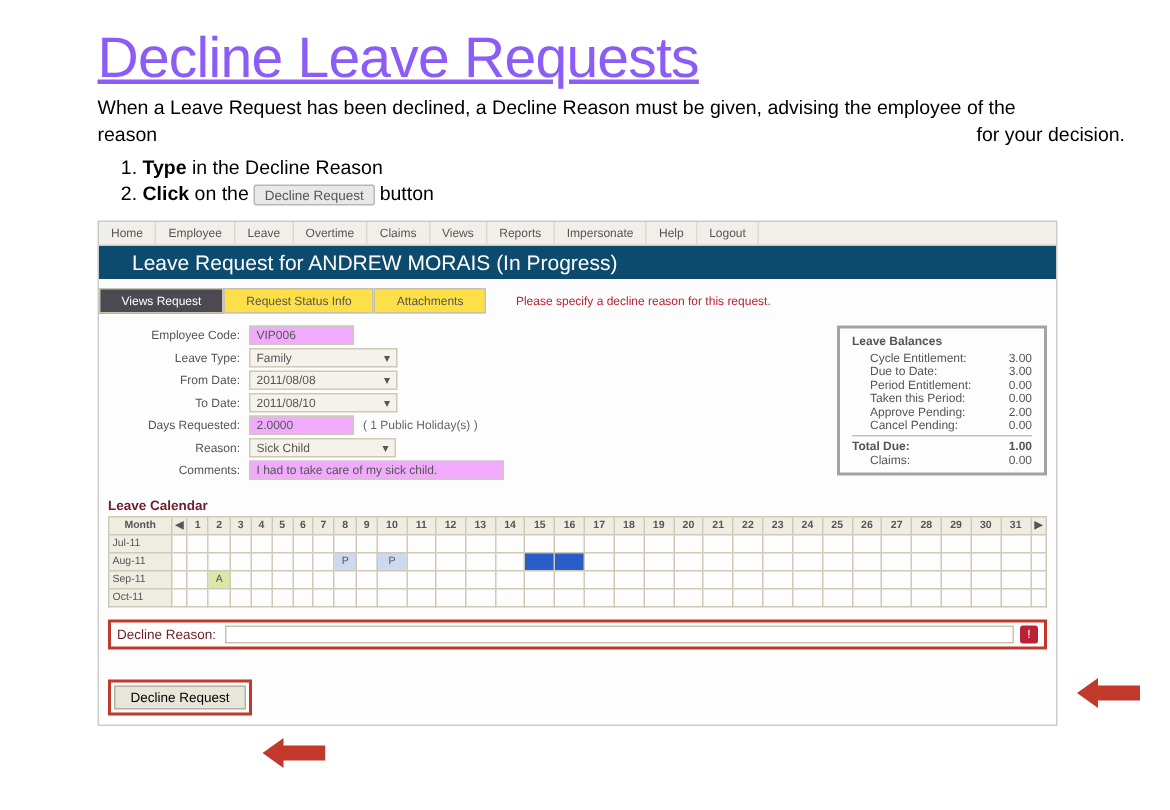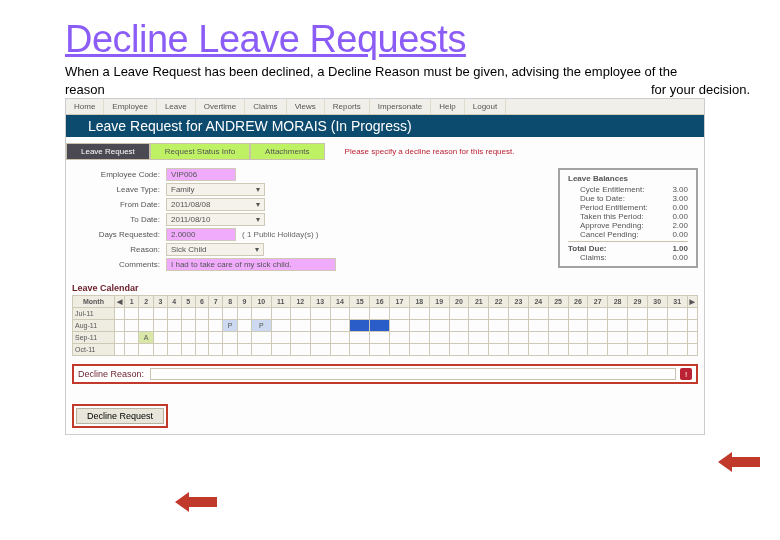--- a/index.html
+++ b/index.html
@@ -11,21 +11,21 @@
   ol.steps { list-style: decimal; margin: 6px 0 10px 30px; font-size: 13px; }
   ol.steps li { margin-bottom: 2px; }
   ol.steps li .bold { font-weight: 700; }
   .btn-inline { display:inline-block; background:#e8e8e8; border:1px solid #b8b8b8; border-radius:2px; font-size:9px; padding:1px 6px; color:#555; vertical-align:middle; }
 
   .app { border:1px solid #ccc; background:#fdfdfd; font-size:8px; color:#555; width: 640px; }
   .menubar { display:flex; background:#f1efe9; border-bottom:1px solid #cfc9b8; }
   .menubar div { padding:3px 8px; border-right:1px solid #e0dccc; }
   .headerbar { background:#0c4a6e; color:#fff; padding:3px 22px; font-size:14px; }
   .tabbar { display:flex; align-items:center; margin-top:6px; gap:0; }
-  .tabbar .tab { background:#bef264; padding:3px 14px; border:1px solid #c8c2ae; font-size:8px; }
+  .tabbar .tab { background:#fde047; padding:3px 14px; border:1px solid #c8c2ae; font-size:8px; }
   .tabbar .tab.active { background:#4b4a52; color:#fff; }
   .tabbar .msg { color:#b23; margin-left:20px; font-size:8px; }
 
   .formarea { display:flex; gap:12px; padding:8px 6px 6px 6px; align-items:flex-start; }
   .formleft { flex:1; }
   .row { display:flex; align-items:center; margin-bottom:2px; }
   .row label { width:88px; text-align:right; margin-right:6px; font-size:8px; color:#555; }
   .row .val { background:#f0abfc; border:1px solid #cfc9b8; padding:1px 4px; font-size:8px; min-width:70px; display:inline-block; }
   .row .sel { background:#f4f2ea; border:1px solid #cfc9b8; padding:1px 4px; font-size:8px; width:99px; display:inline-flex; justify-content:space-between; }
   .row .note { margin-left:6px; font-size:8px; color:#666; }
@@ -63,37 +63,41 @@
 
 <div class="slide">
   <h1 class="title">Decline Leave Requests</h1>
   <div class="intro">
     <div>When a Leave Request has been declined, a Decline Reason must be given, advising the employee of the</div>
     <div class="intro-line2">
       <span>reason</span>
       <span>for your decision.</span>
     </div>
   </div>
+  <ol class="steps">
+    <li><span class="bold">Type</span><span> in the Decline Reason</span></li>
+    <li><span class="bold">Click</span><span> on the </span><span class="btn-inline">Decline Request</span><span> button</span></li>
+  </ol>
 
   <div class="app">
     <div class="menubar">
       <div>Home</div>
       <div>Employee</div>
       <div>Leave</div>
       <div>Overtime</div>
       <div>Claims</div>
       <div>Views</div>
       <div>Reports</div>
       <div>Impersonate</div>
       <div>Help</div>
       <div>Logout</div>
     </div>
     <div class="headerbar">Leave Request for ANDREW MORAIS (In Progress)</div>
     <div class="tabbar">
-      <div class="tab active">Leave Request</div>
+      <div class="tab active">Views Request</div>
       <div class="tab">Request Status Info</div>
       <div class="tab">Attachments</div>
       <div class="msg">Please specify a decline reason for this request.</div>
     </div>
 
     <div class="formarea">
       <div class="formleft">
         <div class="row">
             <label>Employee Code:</label>
             <span class="val">VIP006</span>

